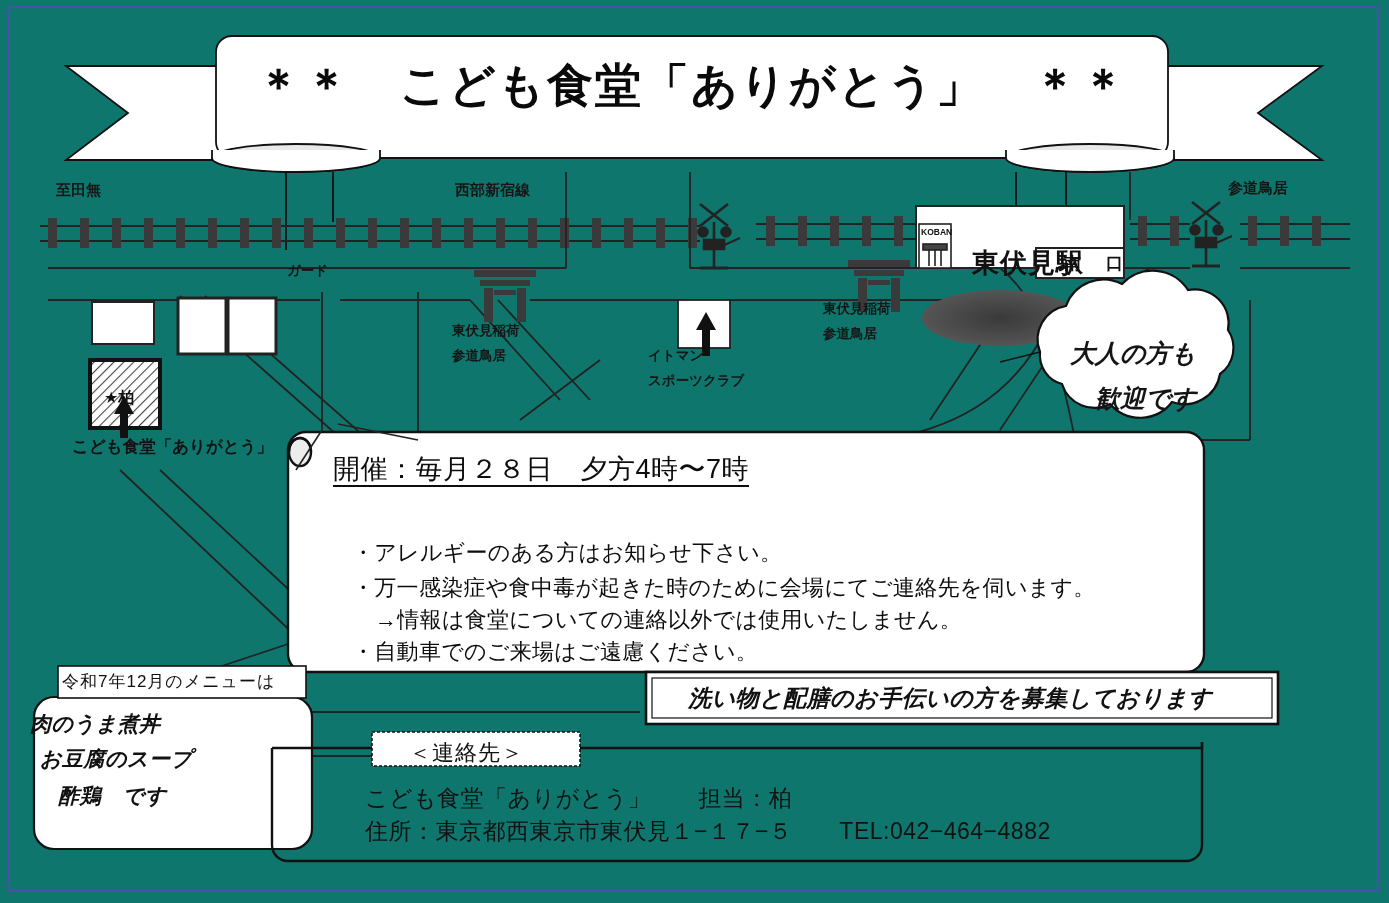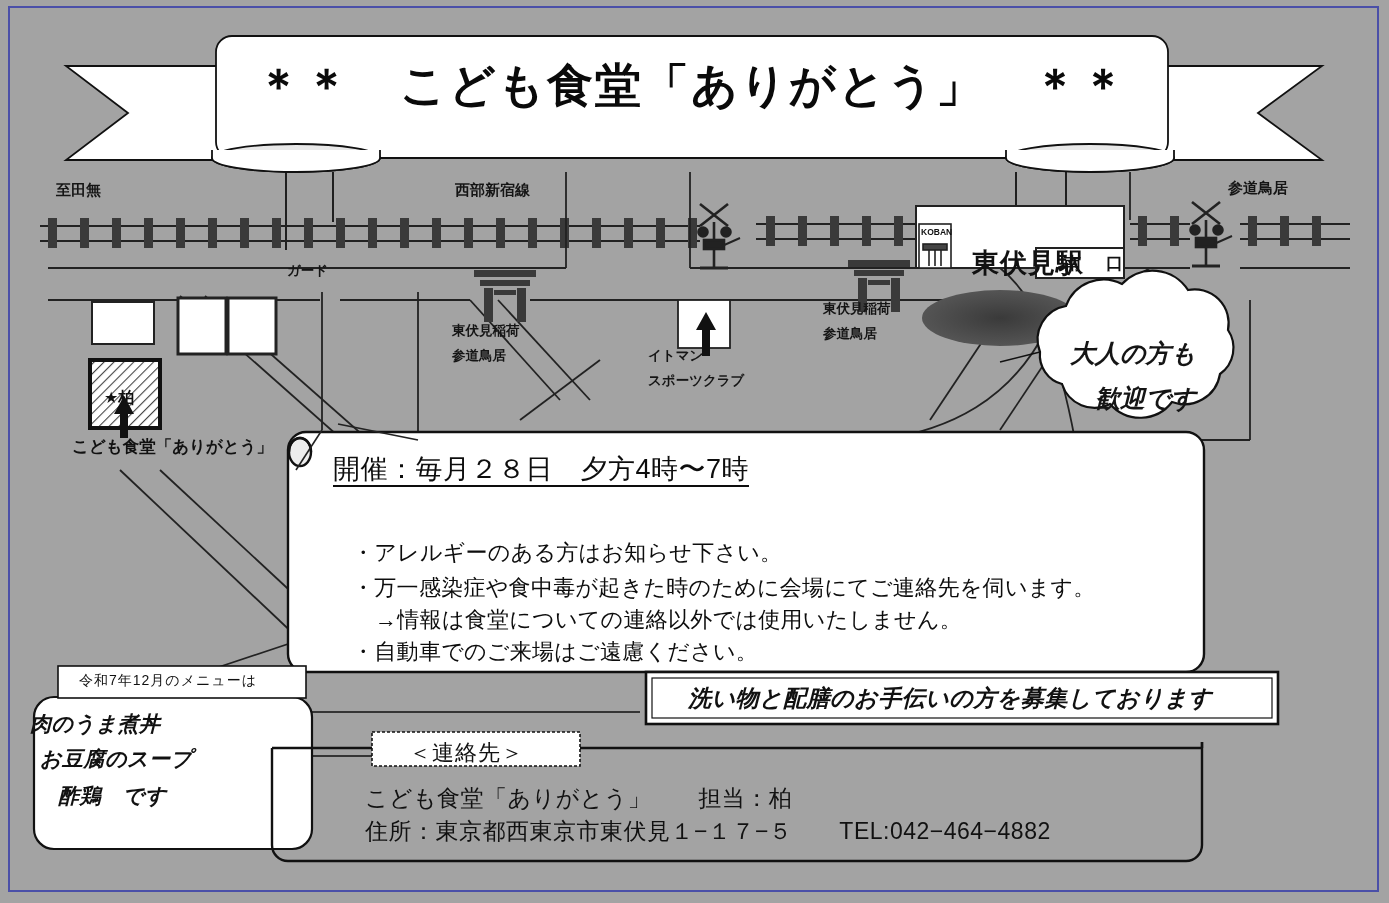--- a/index.html
+++ b/index.html
@@ -7,21 +7,21 @@
     padding: 0;
     background: #ffffff;
   }
   body {
     font-family: "Liberation Sans", "DejaVu Sans", sans-serif;
   }
   #page {
     position: relative;
     width: 1389px;
     height: 903px;
-    background: #a3a3a3;
+    background: #0f766e;
     overflow: hidden;
   }
   
   #frame {
     position: absolute;
     left: 8px;
     top: 6px;
     width: 1371px;
     height: 886px;
     border: 2px solid #4a4fa8;
@@ -110,24 +110,23 @@
     color: #0d0d0d;
     letter-spacing: 0.3px;
   }
   #bullet-0 { left: 352px; top: 542px; }
   #bullet-1 { left: 352px; top: 577px; }
   #bullet-2 { left: 375px; top: 609px; }
   #bullet-3 { left: 352px; top: 641px; }
   
   #menu-heading {
     left: 62px; top: 673px;
-    font-size: 14px;
+    font-size: 17px;
     color: #111;
     letter-spacing: 1px;
-    margin-left: 17px;
   }
   .menu-item {
     font-size: 21px;
     font-weight: bold;
     font-style: italic;
     color: #111;
     letter-spacing: 0.5px;
   }
   #menu-0 { left: 30px; top: 713px; }
   #menu-1 { left: 40px; top: 748px; }

